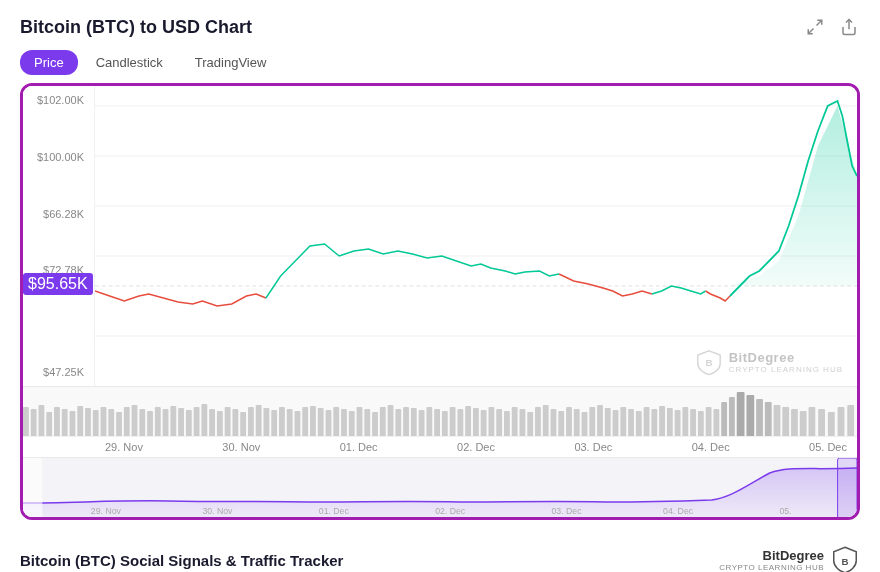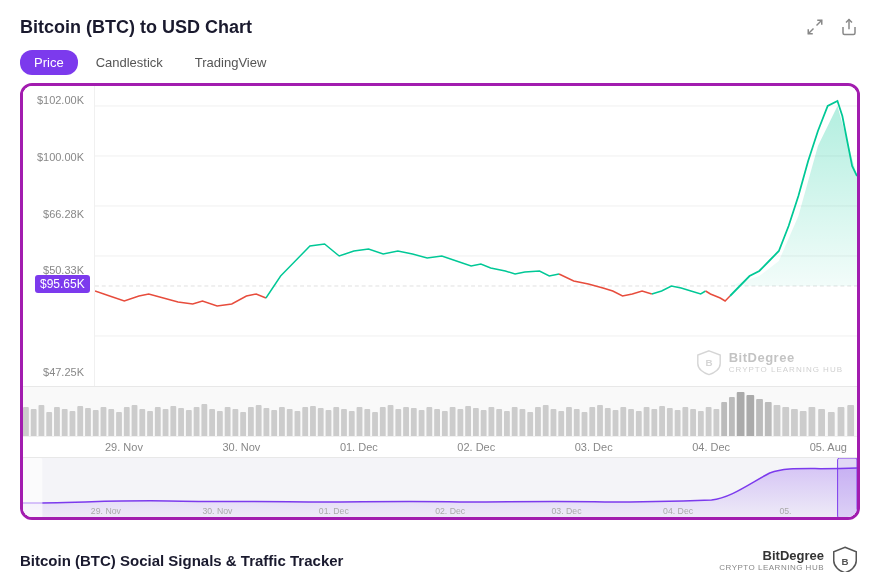--- a/index.html
+++ b/index.html
@@ -125,24 +125,24 @@
     }
     .chart-area {
       position: absolute;
       left: 72px;
       top: 0;
       right: 0;
       bottom: 0;
     }
     .price-label {
       position: absolute;
-      left: 12px;
+      left: 0;
       background: #7c3aed;
       color: #fff;
-      font-size: 12px;
+      font-size: 16px;
       padding: 2px 5px;
       border-radius: 3px;
       white-space: nowrap;
       z-index: 20;
       top: 66%;
       transform: translateY(-50%);
     }
     .volume-bar-area {
       width: 100%;
       height: 50px;
@@ -261,21 +261,21 @@
   </div>
 
   <div class="chart-wrapper">
 
     <div class="main-chart">
 
       <div class="y-axis">
         <div class="y-label">$102.00K</div>
         <div class="y-label">$100.00K</div>
         <div class="y-label">$66.28K</div>
-        <div class="y-label">$50.33K</div>
+        <div class="y-label">$72.78K</div>
         <div class="y-label" style="color:#7c3aed;font-weight:600;"></div>
         <div class="y-label">$47.25K</div>
       </div>
 
       <div class="price-label">$95.65K</div>
 
       <div class="chart-area">
         <svg width="100%" height="100%" viewBox="0 0 780 300" preserveAspectRatio="none">
 
           <line x1="0" y1="20" x2="780" y2="20" stroke="#f0f0f0" stroke-width="1"></line>
@@ -434,21 +434,21 @@
       </svg>
     </div>
 
     <div class="x-axis">
       <span>29. Nov</span>
       <span>30. Nov</span>
       <span>01. Dec</span>
       <span>02. Dec</span>
       <span>03. Dec</span>
       <span>04. Dec</span>
-      <span>05. Aug</span>
+      <span>05. Dec</span>
     </div>
 
     <div class="mini-chart">
       <svg width="100%" height="60" viewBox="0 0 860 60" preserveAspectRatio="none">
 
         <rect x="0" y="0" width="860" height="60" fill="#f4f4f8"></rect>
 
         <defs>
           <linearGradient id="blueFill" x1="0" y1="0" x2="0" y2="1">
             <stop offset="0%" stop-color="#7c3aed" stop-opacity="0.25"></stop>

